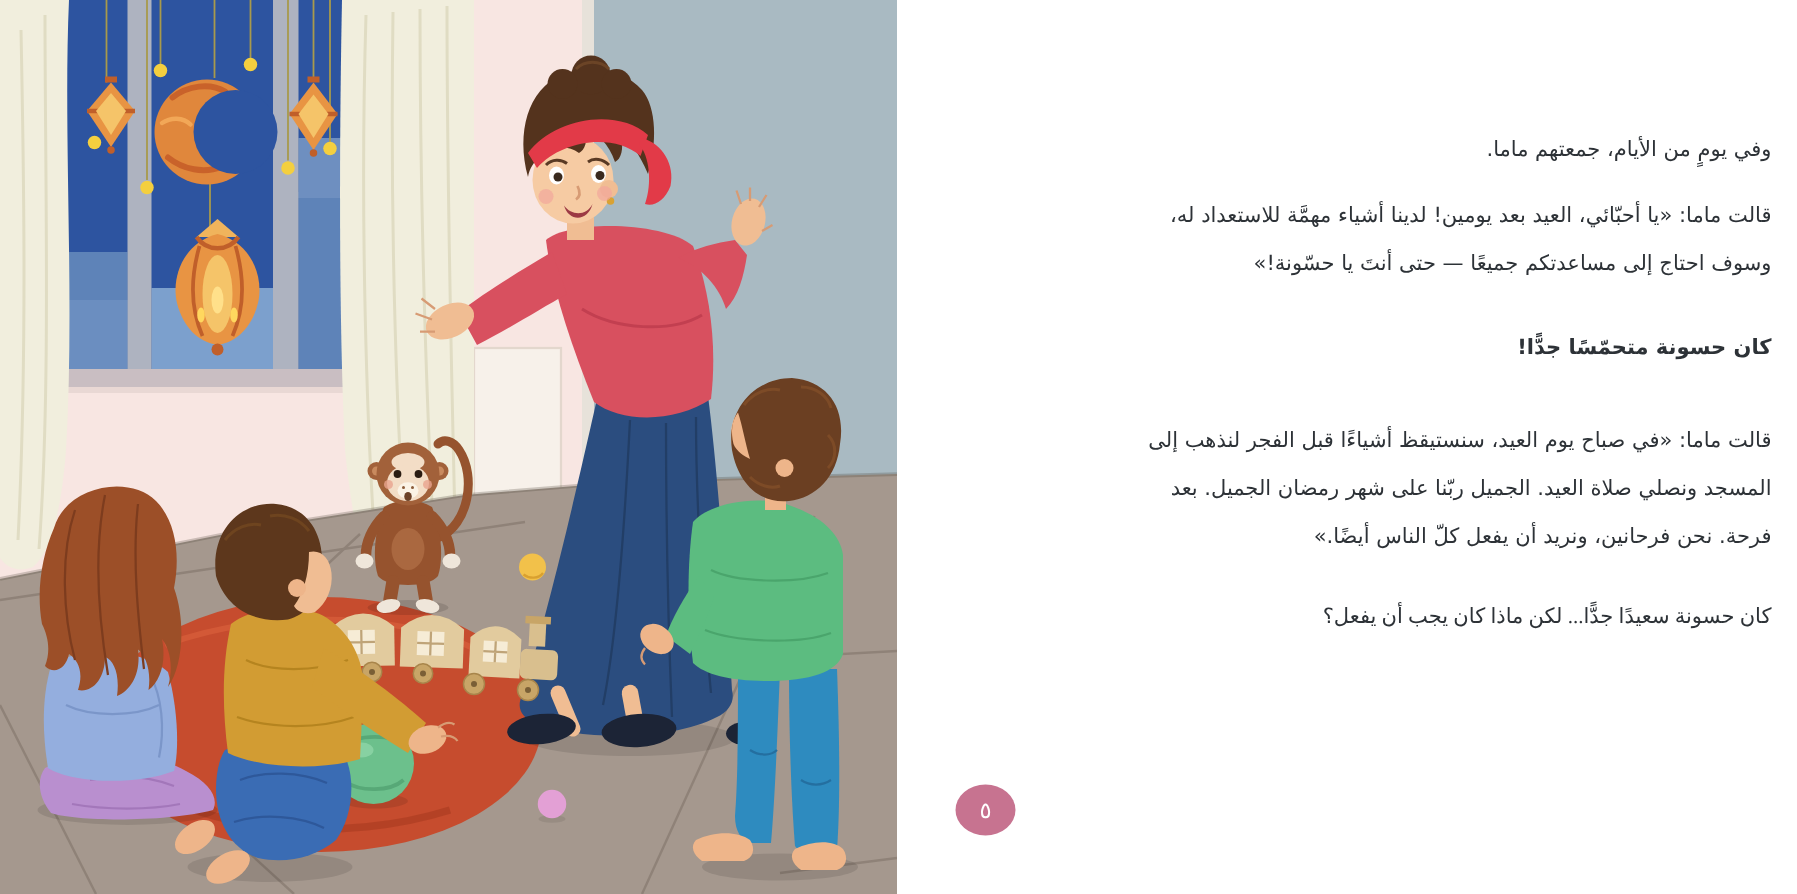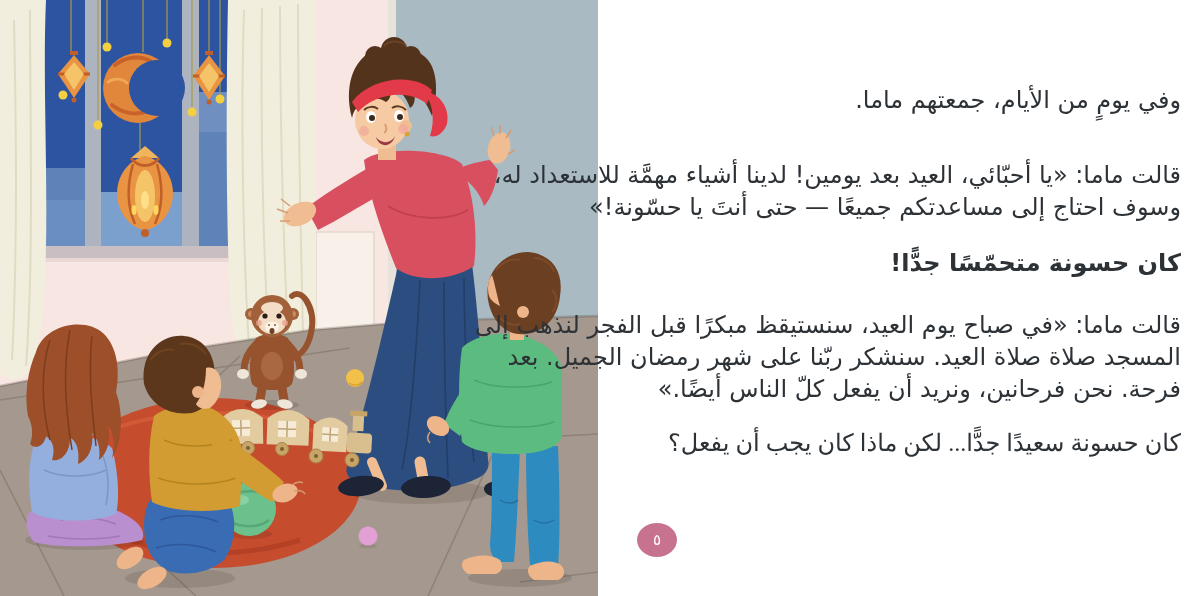--- a/index.html
+++ b/index.html
@@ -8,24 +8,24 @@
     background:#ffffff;
     font-family:"DejaVu Sans","Liberation Sans",sans-serif;
   }
   .illustration{
     position:absolute;left:0;top:0;width:598px;height:596px;
   }
   .illustration svg{display:block;width:598px;height:596px;}
   .text-panel{
     position:absolute;top:84px;right:17px;width:548px;
     direction:rtl;text-align:right;
-    font-size:24px;line-height:32px;color:#2d3237;
+    font-size:14px;line-height:32px;color:#2d3237;
   }
   .para{margin:0;}
-  .para:nth-child(2){margin-top:43px;}
+  .para:nth-child(2){margin-top:12px;}
   .para:nth-child(3){margin-top:24px;font-weight:bold;}
   .para:nth-child(4){margin-top:30px;}
   .para:nth-child(5){margin-top:22px;font-family:Liberation Serif, serif;}
   .line{white-space:nowrap;}
   .page-badge{
     position:absolute;left:637px;top:523px;width:40px;height:34px;
     border-radius:50%;
     display:flex;align-items:center;justify-content:center;
     font-size:15px;line-height:1;color:#ffffff;
   }
@@ -332,22 +332,22 @@
       <div class="line">وفي يومٍ من الأيام، جمعتهم ماما.</div>
     </div>
   <div class="para">
       <div class="line">قالت ماما: «يا أحبّائي، العيد بعد يومين! لدينا أشياء مهمَّة للاستعداد له،</div>
       <div class="line">وسوف احتاج إلى مساعدتكم جميعًا — حتى أنتَ يا حسّونة!»</div>
     </div>
   <div class="para">
       <div class="line">كان حسونة متحمّسًا جدًّا!</div>
     </div>
   <div class="para">
-      <div class="line">قالت ماما: «في صباح يوم العيد، سنستيقظ مبكرًا قبل الفجر لنذهب إلى</div>
-      <div class="line">المسجد صلاة صلاة العيد. سنشكر ربّنا على شهر رمضان الجميل. بعد</div>
+      <div class="line">قالت ماما: «في صباح يوم العيد، سنستيقظ أشياءًا قبل الفجر لنذهب إلى</div>
+      <div class="line">المسجد ونصلي صلاة العيد. الجميل ربّنا على شهر رمضان الجميل. بعد</div>
       <div class="line">فرحة. نحن فرحانين، ونريد أن يفعل كلّ الناس أيضًا.»</div>
     </div>
   <div class="para">
       <div class="line">كان حسونة سعيدًا جدًّا... لكن ماذا كان يجب أن يفعل؟</div>
     </div>
 </div>
 
 <div class="page-badge" style="background: rgb(199, 115, 144);">
   <span>٥</span>
 </div>

